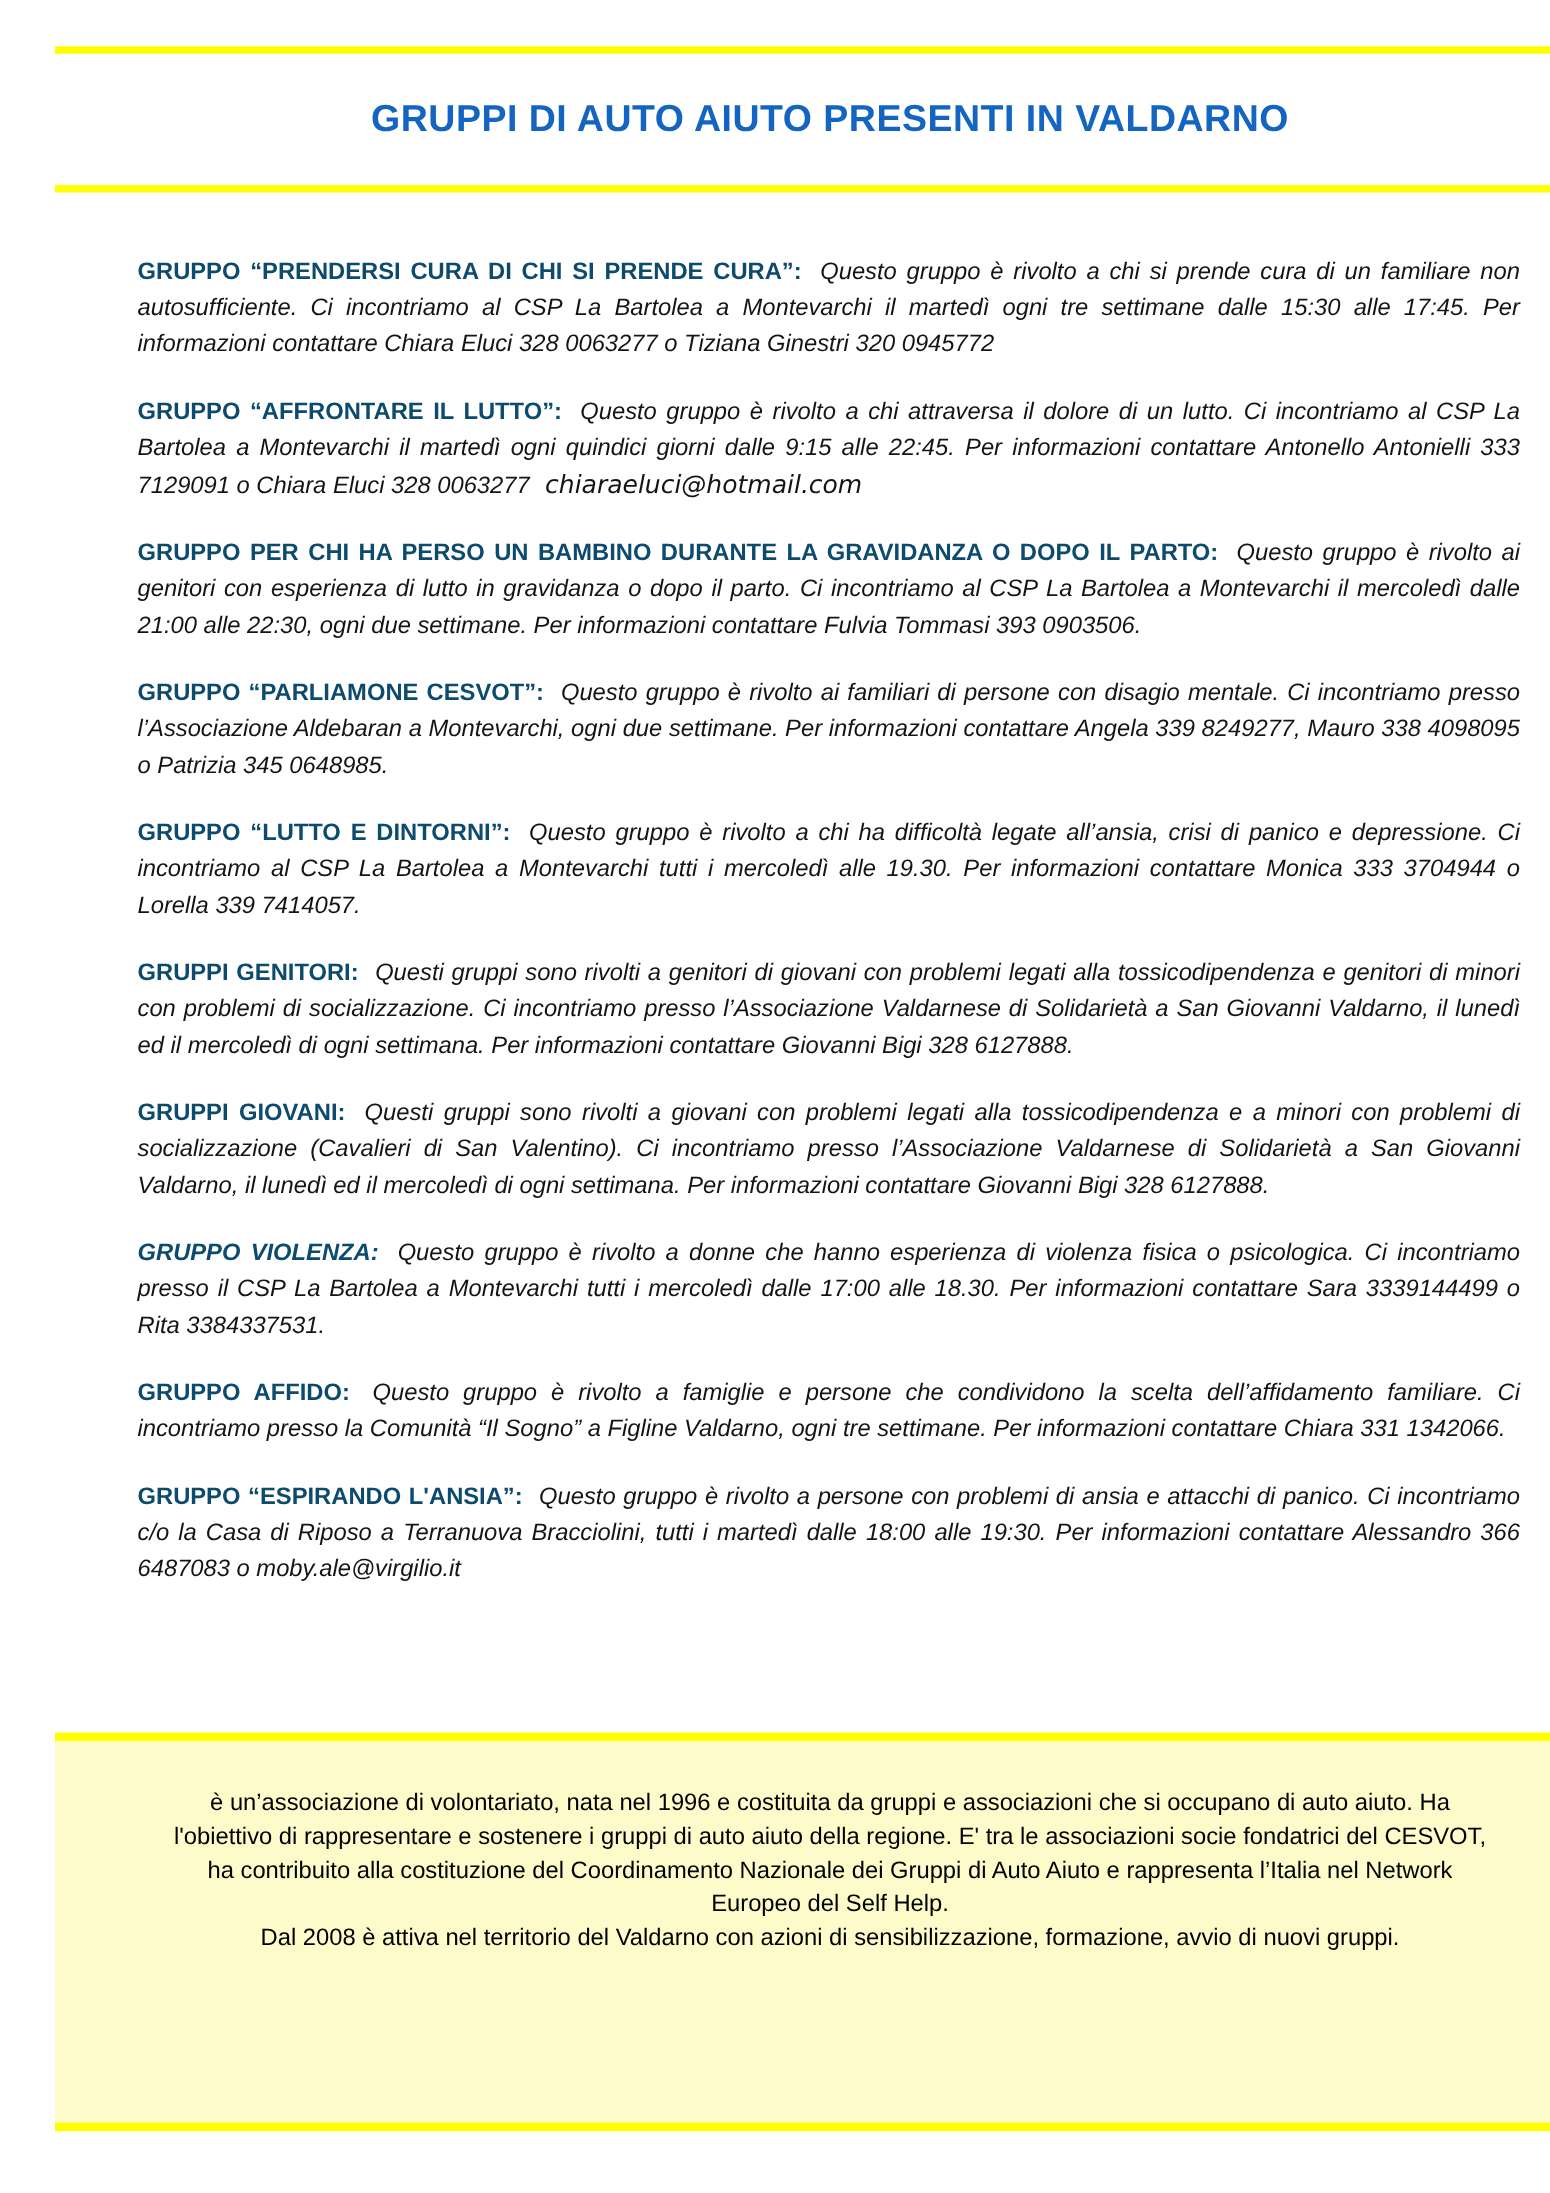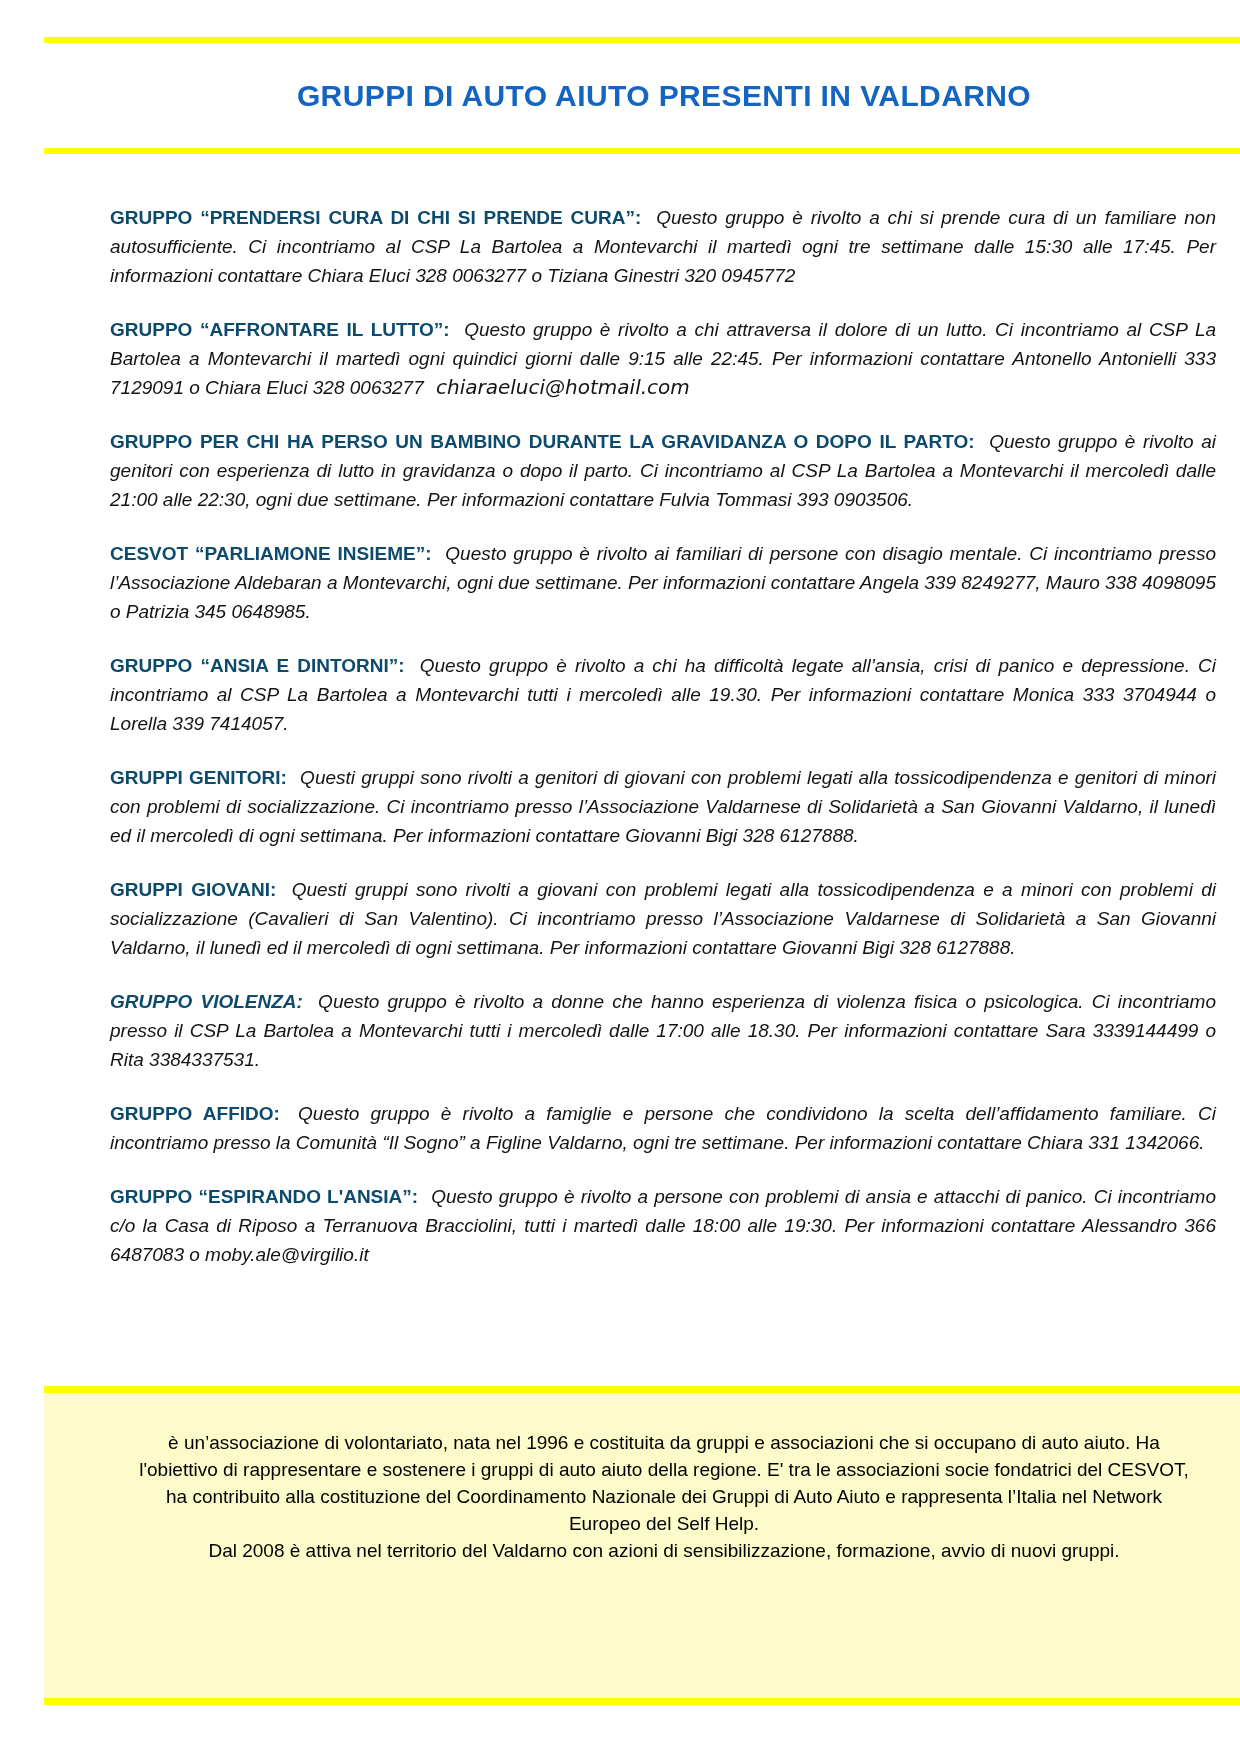--- a/index.html
+++ b/index.html
@@ -62,26 +62,26 @@
       <span class="gbody">Questo gruppo è rivolto a chi attraversa il dolore di un lutto. Ci incontriamo al CSP La Bartolea a Montevarchi il martedì ogni quindici giorni dalle 9:15 alle 22:45. Per informazioni contattare Antonello Antonielli 333 7129091 o Chiara Eluci 328 0063277</span>
       <span class="gemail">chiaraeluci@hotmail.com</span>
     </p>
 
     <p class="group">
       <span class="gname">GRUPPO PER CHI HA PERSO UN BAMBINO DURANTE LA GRAVIDANZA O DOPO IL PARTO:</span>
       <span class="gbody">Questo gruppo è rivolto ai genitori con esperienza di lutto in gravidanza o dopo il parto. Ci incontriamo al CSP La Bartolea a Montevarchi il mercoledì dalle 21:00 alle 22:30, ogni due settimane. Per informazioni contattare Fulvia Tommasi 393 0903506.</span>
     </p>
 
     <p class="group">
-      <span class="gname">CESVOT “PARLIAMONE INSIEME”:</span>
+      <span class="gname">GRUPPO “PARLIAMONE CESVOT”:</span>
       <span class="gbody">Questo gruppo è rivolto ai familiari di persone con disagio mentale. Ci incontriamo presso l’Associazione Aldebaran a Montevarchi, ogni due settimane.  Per  informazioni contattare Angela 339 8249277, Mauro 338 4098095 o Patrizia 345 0648985.</span>
     </p>
 
     <p class="group">
-      <span class="gname">GRUPPO “ANSIA E DINTORNI”:</span>
+      <span class="gname">GRUPPO “LUTTO E DINTORNI”:</span>
       <span class="gbody">Questo gruppo è rivolto a chi ha difficoltà legate all’ansia, crisi di panico e depressione. Ci incontriamo al CSP La Bartolea a Montevarchi tutti i mercoledì alle 19.30. Per  informazioni contattare Monica 333 3704944 o Lorella 339 7414057.</span>
     </p>
 
     <p class="group">
       <span class="gname">GRUPPI GENITORI:</span>
       <span class="gbody">Questi gruppi sono rivolti a genitori di giovani con problemi legati alla tossicodipendenza e genitori di minori con problemi di socializzazione. Ci incontriamo presso l’Associazione Valdarnese di Solidarietà a San Giovanni Valdarno, il lunedì ed il mercoledì di ogni settimana.  Per  informazioni contattare Giovanni Bigi 328 6127888.</span>
     </p>
 
     <p class="group">
       <span class="gname">GRUPPI GIOVANI:</span>

